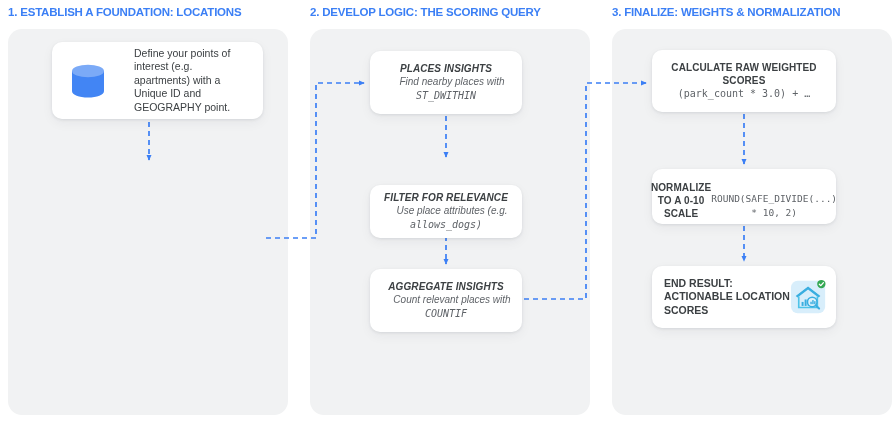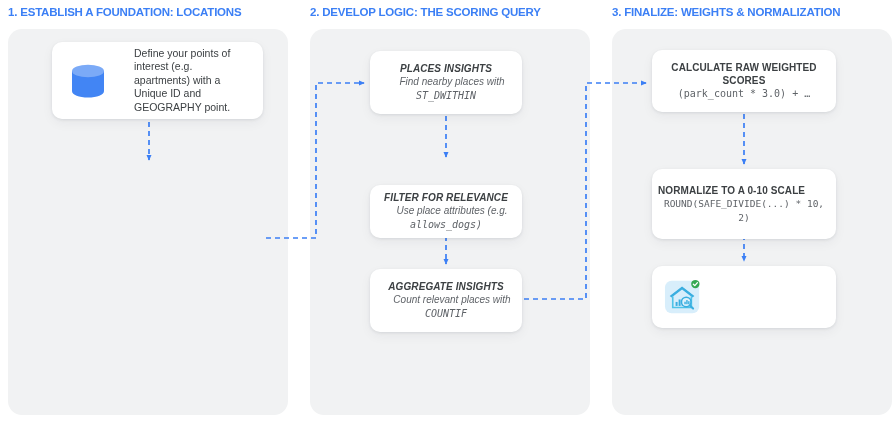--- a/index.html
+++ b/index.html
@@ -118,23 +118,23 @@
   #card-filter   { left: 370px; top: 169px; width: 152px; height: 53px; margin-top: 16px; }
   #card-aggregate{ left: 370px; top: 269px; width: 152px; height: 63px; }
 
   
   #card-calc {
     left: 652px; top: 50px; width: 184px; height: 62px;
     display: flex; flex-direction: column; justify-content: center;
     align-items: center; padding: 4px 0;
   }
   #card-normalize {
-    left: 652px; top: 169px; width: 184px; height: 70px;
-    display: flex; flex-direction: column; justify-content: center;
-    align-items: flex-start; padding: 4px 6px;
+    left: 652px; top: 169px; width: 184px; height: 55px;
+    display: flex; flex-direction: row; justify-content: center;
+    align-items: flex-end; padding: 4px 6px;
   }
   #card-normalize .card-code { font-size: 9.5px; }
   #card-result {
     left: 652px; top: 266px; width: 184px; height: 62px;
     display: flex; align-items: center; justify-content: space-between;
     padding: 0 8px 0 12px;
   }
   #card-result .result-text {
     font-size: 10.5px; font-weight: bold; color: #3c4043;
     line-height: 13.5px; text-align: left; white-space: pre-line;
@@ -228,20 +228,23 @@
     <div class="card-title">CALCULATE RAW WEIGHTED SCORES</div>
     <div class="card-code">(park_count * 3.0) + …</div>
   </div>
 
   <div class="card" id="card-normalize">
     <div class="card-title">NORMALIZE TO A 0-10 SCALE</div>
     <div class="card-code">ROUND(SAFE_DIVIDE(...) * 10, 2)</div>
   </div>
 
   <div class="card" id="card-result">
+    <div class="result-text">END RESULT:
+ACTIONABLE LOCATION
+SCORES</div>
     <div class="result-icon">
       <svg viewBox="0 0 40 40" width="38" height="38">
         <rect x="1" y="3" width="36" height="34" rx="7" fill="#d8eefb"></rect>
 
         <path d="M19,9.5 L7.5,18.5 L7.5,19.8 L19,11.4 L30.5,19.8 L30.5,18.5 Z" fill="#3aaee0"></path>
         <path d="M19,9 L6,19 L8,20.6 L19,12.2 L30,20.6 L32,19 Z" fill="#3aaee0"></path>
 
         <path d="M9.2,19.5 L9.2,31 L28.8,31 L28.8,19.5" fill="none" stroke="#4ec3e8" stroke-width="1.7"></path>
 
         <rect x="12.2" y="25.2" width="2.1" height="4.2" fill="#3aaee0"></rect>

